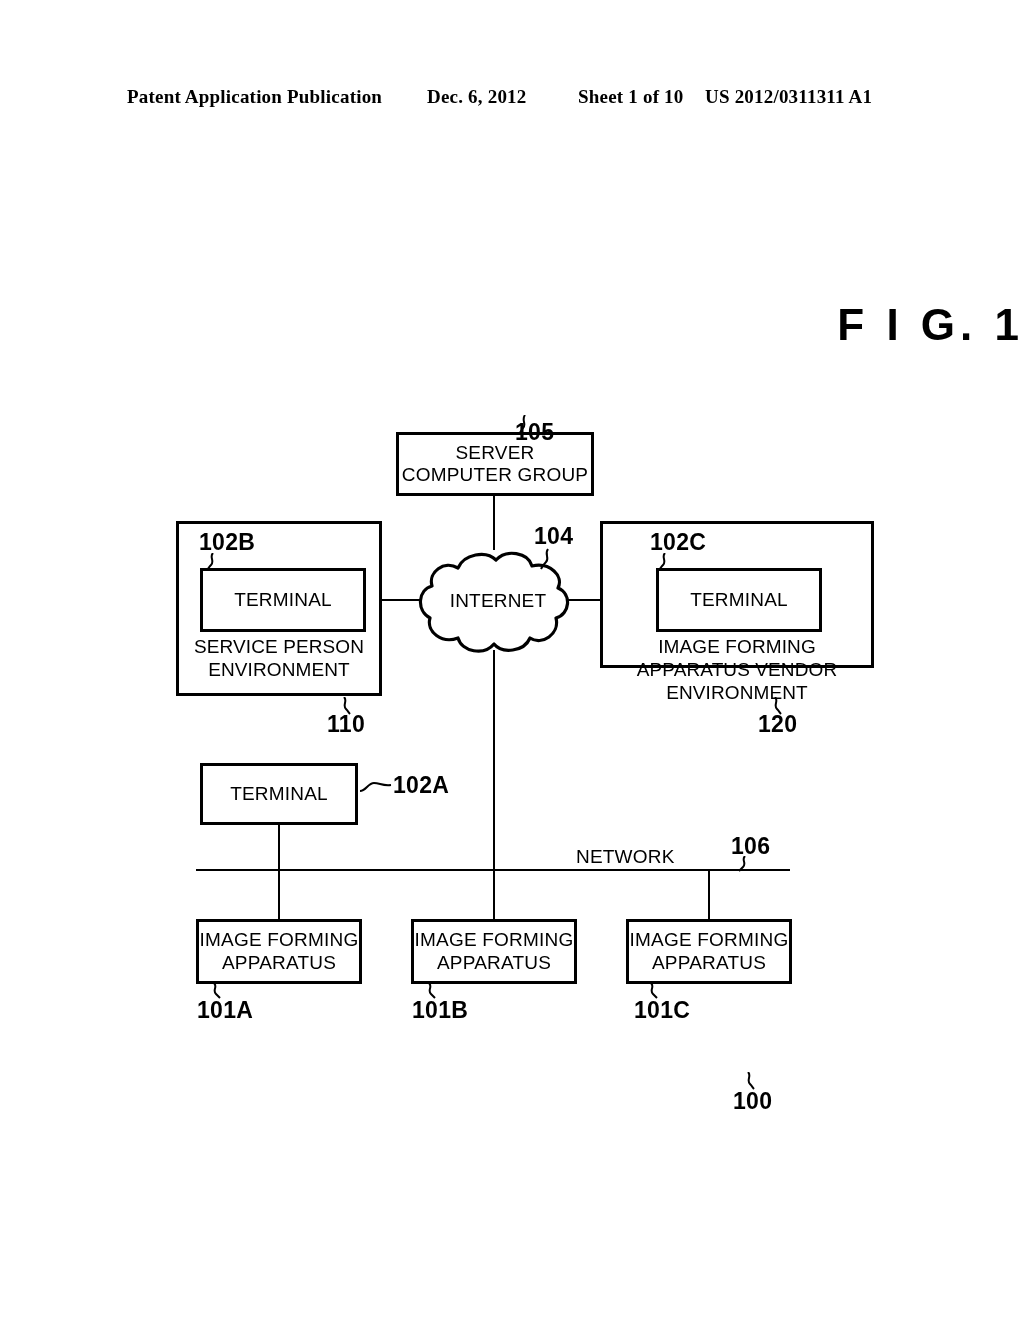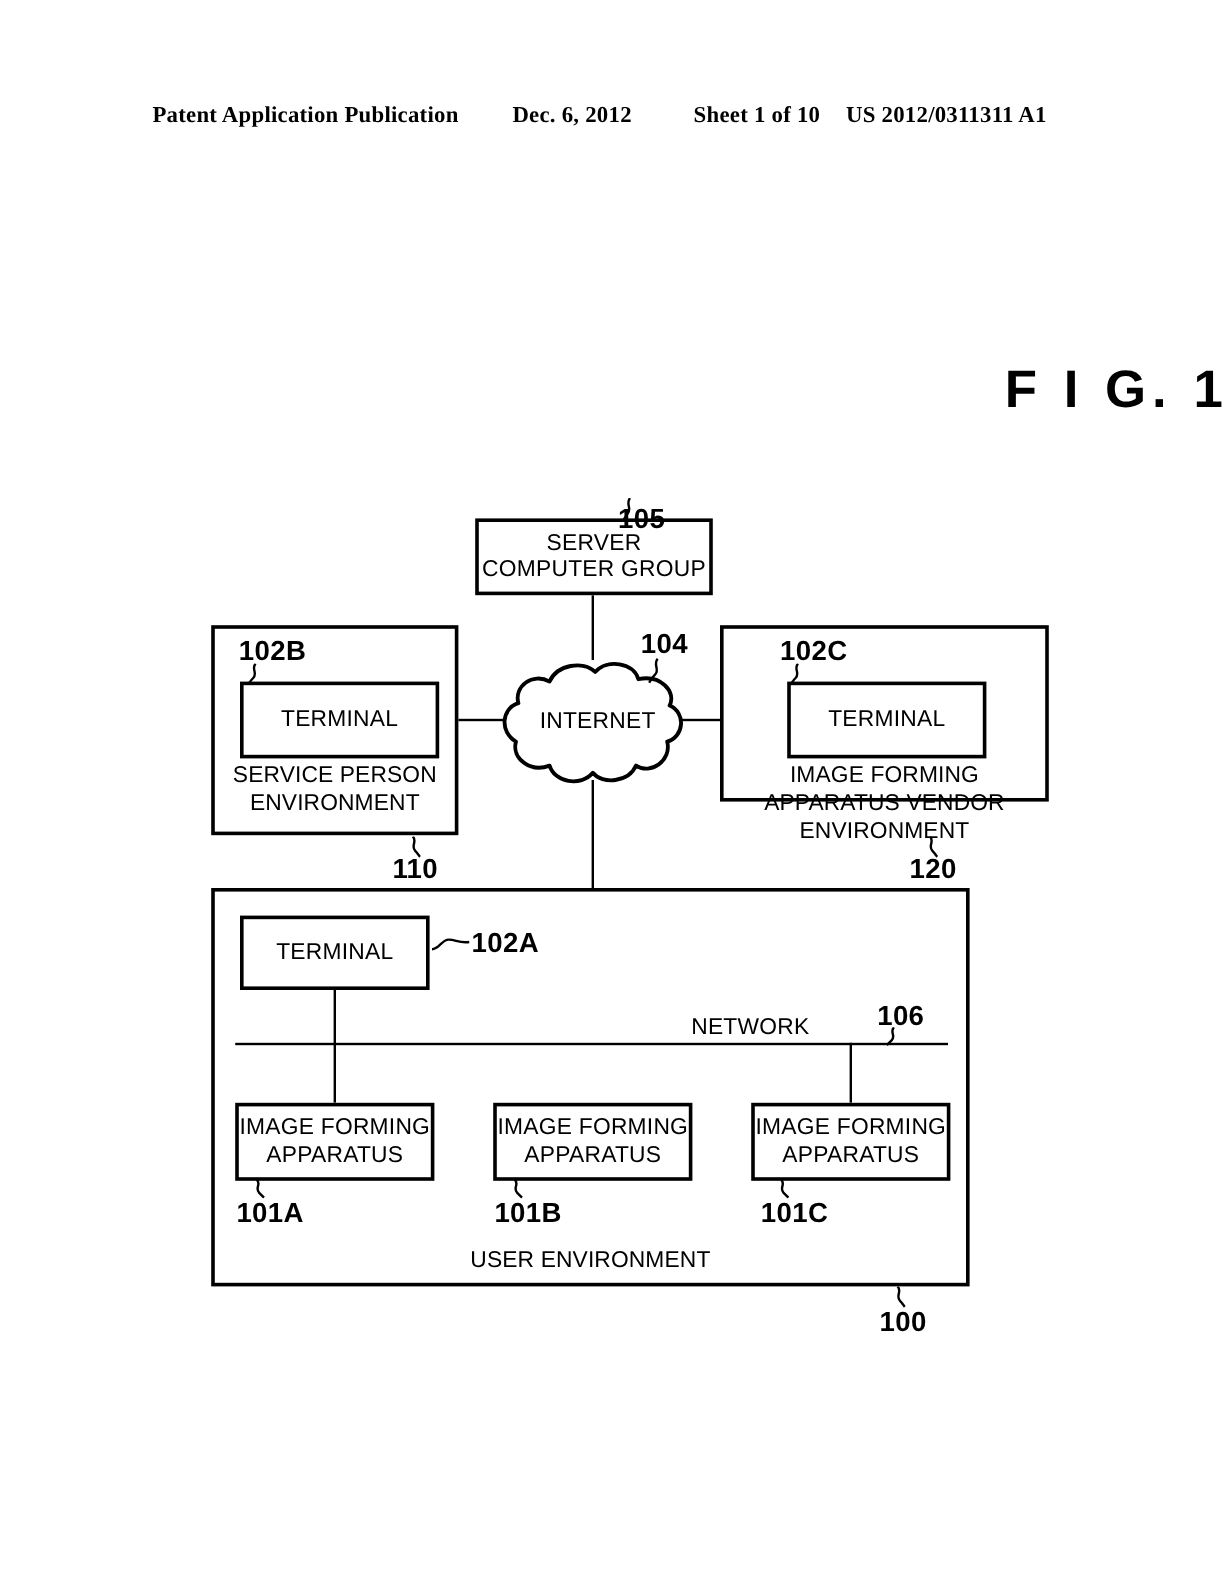--- a/index.html
+++ b/index.html
@@ -231,25 +231,20 @@
   <div class="box" id="terminal-c">TERMINAL</div>
   <div class="ref" style="left:650px; top:529px;">102C</div>
   <svg class="leader" style="left:656px; top:553px; width:18px; height:18px;" viewBox="0 0 18 18">
     <path d="M 9 0 C 5 4, 11 8, 7 12 C 5 14, 4 16, 3 17" fill="none" stroke="#000" stroke-width="2"></path>
   </svg>
   <div class="ref" style="left:758px; top:711px;">120</div>
   <svg class="leader" style="left:771px; top:697px; width:18px; height:18px;" viewBox="0 0 18 18">
     <path d="M 4 0 C 8 4, 2 8, 6 12 C 8 14, 9 16, 10 17" fill="none" stroke="#000" stroke-width="2"></path>
   </svg>
 
-  <div class="box env" id="env-user">
-    <div class="env-caption" style="top:297px; left:0;">
-      <span>USER ENVIRONMENT</span>
-    </div>
-  </div>
 
   <div class="line h" style="left:196px; top:869px; width:594px;"></div>
   <div class="plain-label" style="left:540px; top:846px;margin-left:36px;">NETWORK</div>
   <div class="ref" style="left:731px; top:833px;">106</div>
   <svg class="leader" style="left:737px; top:856px; width:16px; height:16px;" viewBox="0 0 16 16">
     <path d="M 8 0 C 4 4, 10 7, 6 11 C 4 13, 3 14, 2 15" fill="none" stroke="#000" stroke-width="2"></path>
   </svg>
 
   <div class="box" id="terminal-a">TERMINAL</div>
   <div class="ref" style="left:393px; top:772px;">102A</div>

